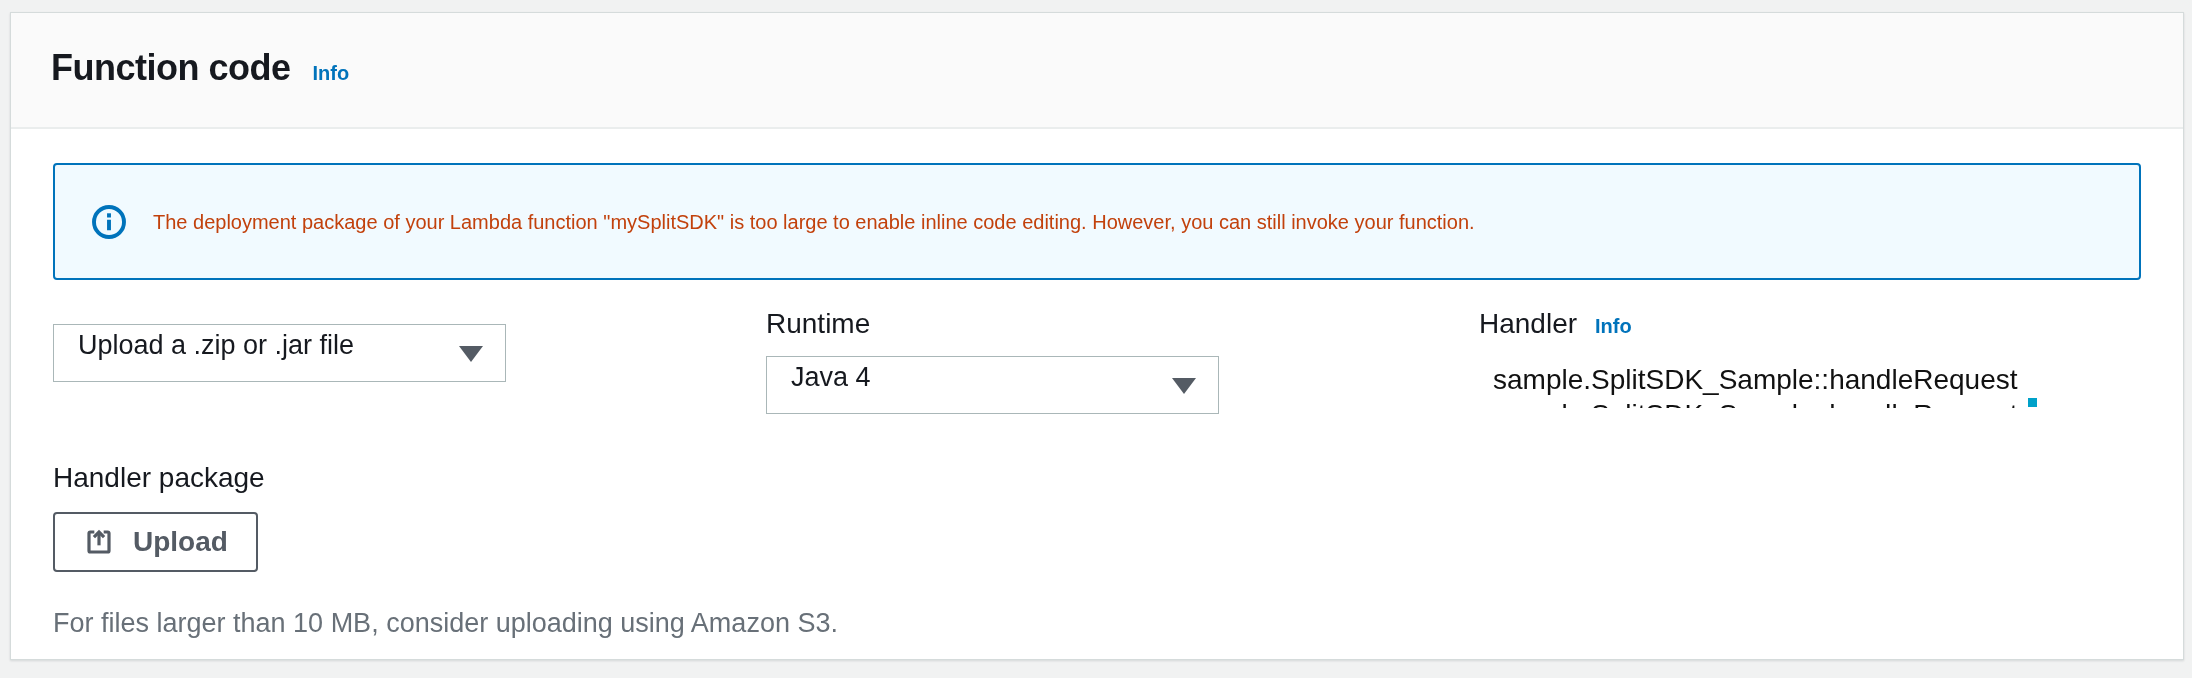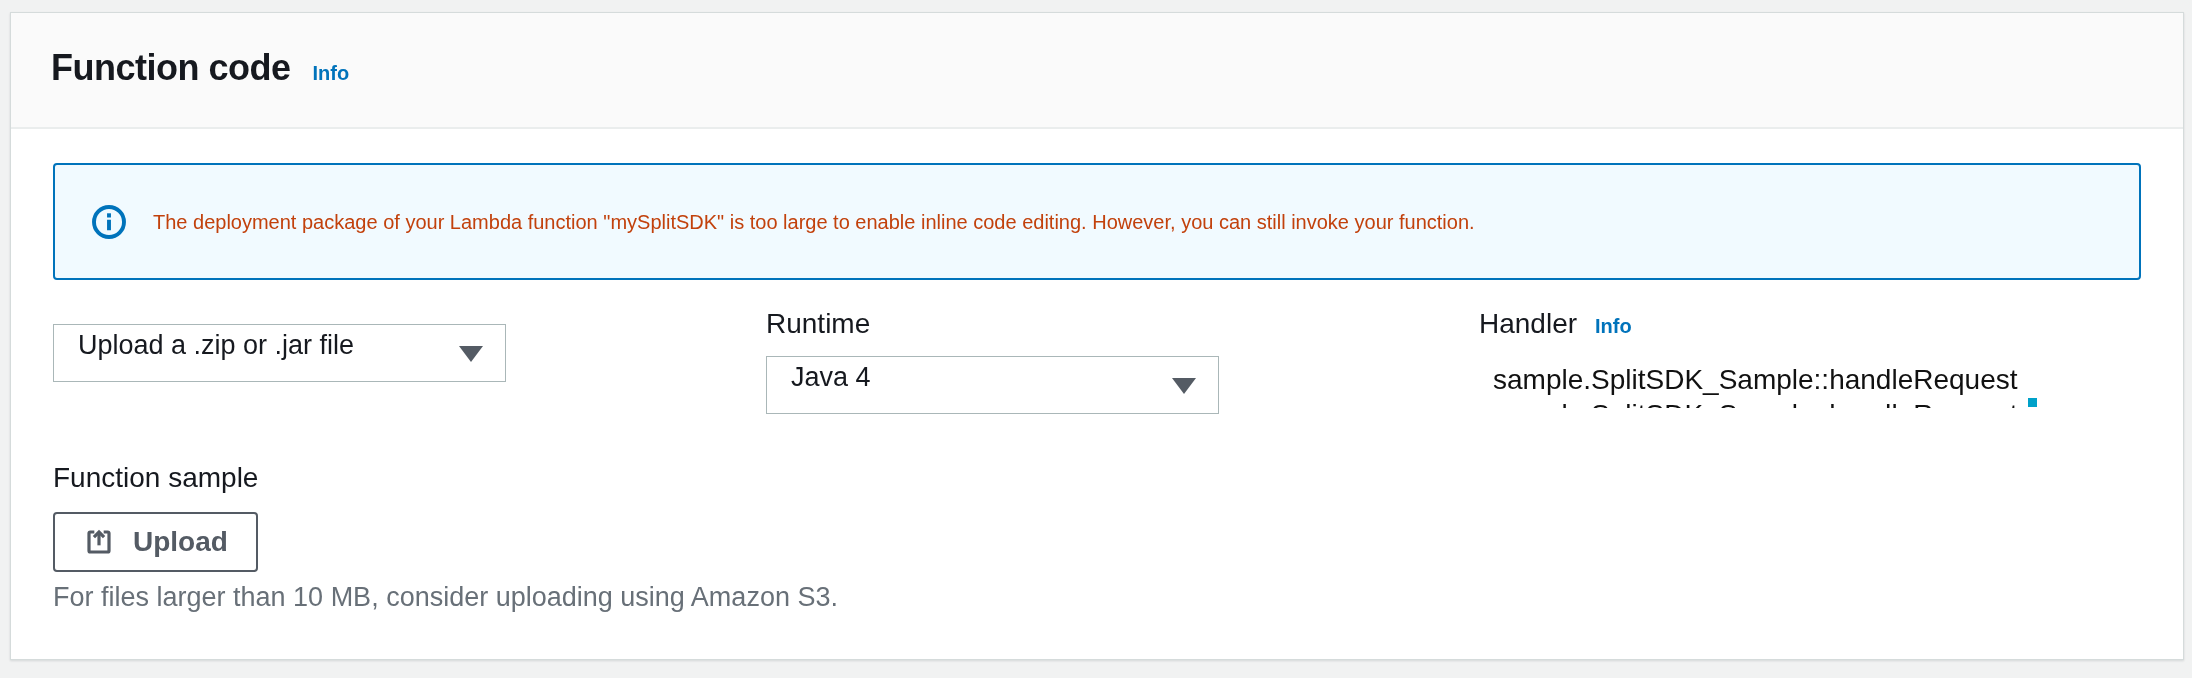--- a/index.html
+++ b/index.html
@@ -130,21 +130,21 @@
     border: 2px solid #545b64;
     border-radius: 4px;
     font-size: 28px;
     font-weight: 700;
     color: #545b64;
     font-family: inherit;
     cursor: pointer;
   }
   .upload-icon { width: 32px; height: 32px; }
   .helper-text {
-    margin-top: 10px;
+    margin-top: 36px;
     font-size: 27px;
     color: #687078;
   }
 </style>
 </head>
 <body>
 
 <div class="card">
 
   <div class="card-header">
@@ -187,21 +187,21 @@
           <span>Handler</span>
           <a class="info-link">Info</a>
         </div>
         <div class="handler-value">sample.SplitSDK_Sample::handleRequest</div>
         <div class="handler-clip"><span>sample.SplitSDK_Sample::handleRequest</span><span class="clip-mark"></span></div>
       </div>
 
     </div>
 
     <div class="function-package">
-      <div class="field-label">Function sample</div>
+      <div class="field-label">Handler package</div>
       <button class="upload-button">
         <span class="upload-icon">
           <svg width="32" height="32" viewBox="0 0 24 24" fill="none">
             <path d="M8.5 4.5 H5.5 a1 1 0 0 0 -1 1 v13 a1 1 0 0 0 1 1 h13 a1 1 0 0 0 1 -1 v-13 a1 1 0 0 0 -1 -1 h-3" stroke="#545b64" stroke-width="2.4"></path>
             <path d="M12 14.5 V4.8" stroke="#545b64" stroke-width="2.4"></path>
             <path d="M8.2 8.3 L12 4.5 L15.8 8.3" stroke="#545b64" stroke-width="2.4" stroke-linejoin="miter"></path>
           </svg>
         </span>
         <span>Upload</span>
       </button>

